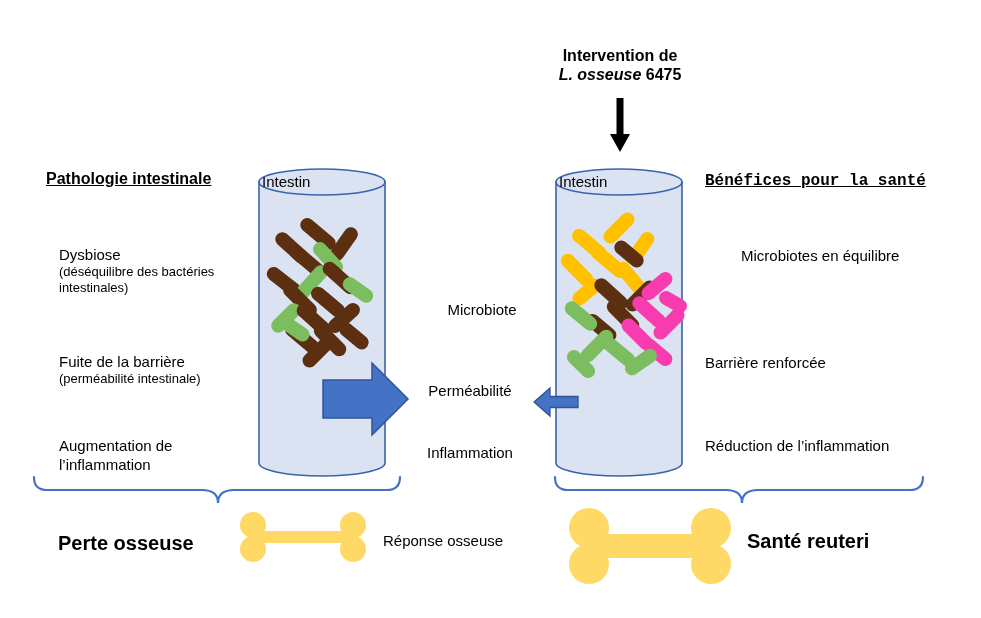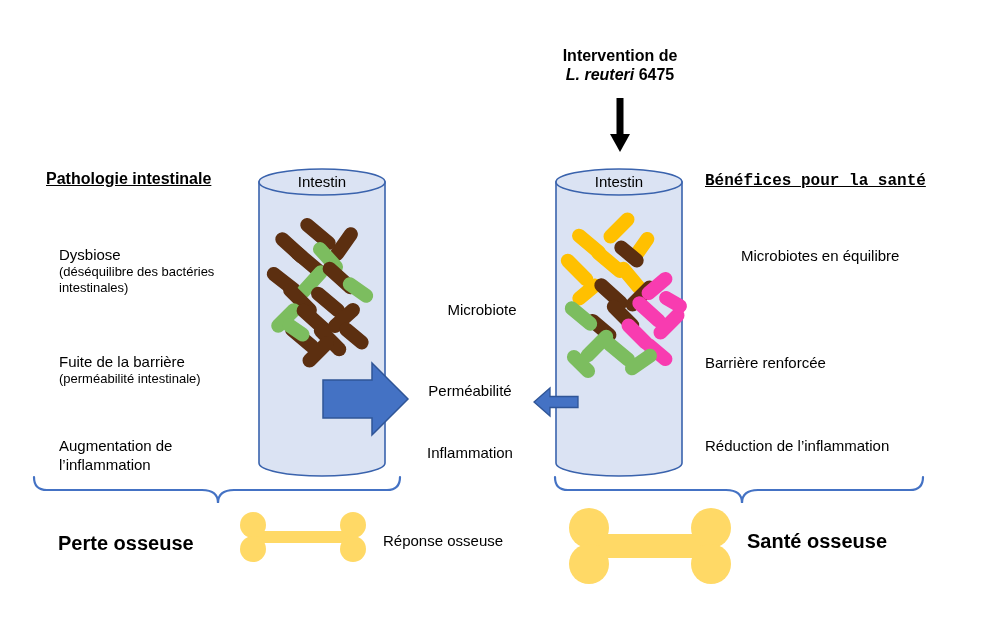--- a/index.html
+++ b/index.html
@@ -6,33 +6,33 @@
   .canvas{
     position:relative;width:981px;height:618px;background:#fff;overflow:hidden;
     font-family:"Liberation Sans","DejaVu Sans",sans-serif;color:#000;padding-left:14px;
   }
   .abs{position:absolute;}
   .title-block{left:505px;top:46px;width:230px;text-align:center;font-weight:bold;font-size:16px;line-height:19px;}
   .heading{font-weight:bold;font-size:16px;text-decoration:underline;white-space:nowrap;}
   .item-main{font-size:15px;line-height:19px;}
   .item-sub{font-size:13px;line-height:16px;}
   .center-label{font-size:15px;width:110px;text-align:center;}
-  .cyl-label{font-size:15px;width:120px;text-align:center;}
+  .cyl-label{font-size:15px;width:120px;}
   .bottom-bold{font-weight:bold;font-size:20px;white-space:nowrap;}
   .bottom-reg{font-size:15px;white-space:nowrap;}
   svg{display:block;overflow:visible;}
 </style>
 </head>
 <body>
 
 <div class="canvas">
 
   <div class="abs title-block">
     <div>Intervention de</div>
-    <div><i>L. reuteri</i><span> 6475</span></div>
+    <div><i>L. osseuse</i><span> 6475</span></div>
   </div>
 
   <svg class="abs" style="left:610px;top:98px;" width="20" height="54">
     <rect x="6.5" y="0" width="7" height="37" style="fill:var(--arrow_black)"></rect>
     <polygon points="0,36 20,36 10,54" style="fill:var(--arrow_black)"></polygon>
   </svg>
 
   <div class="abs heading" style="left:46px;top:170px;">Pathologie intestinale</div>
 
   <div class="abs" style="left:59px;top:245px;width:158px;">
@@ -141,15 +141,15 @@
   <svg class="abs" style="left:566px;top:506px;" width="168" height="80">
     <rect x="21" y="28" width="126" height="24" style="fill:var(--bone)"></rect>
     <circle cx="23" cy="22" r="20" style="fill:var(--bone)"></circle>
     <circle cx="23" cy="58" r="20" style="fill:var(--bone)"></circle>
     <circle cx="145" cy="22" r="20" style="fill:var(--bone)"></circle>
     <circle cx="145" cy="58" r="20" style="fill:var(--bone)"></circle>
   </svg>
 
   <div class="abs bottom-bold" style="left:58px;top:532px;">Perte osseuse</div>
   <div class="abs bottom-reg" style="left:383px;top:532px;">Réponse osseuse</div>
-  <div class="abs bottom-bold" style="left:747px;top:530px;">Santé osseuse</div>
+  <div class="abs bottom-bold" style="left:747px;top:530px;">Santé reuteri</div>
 
 </div>
 
 </body></html>

